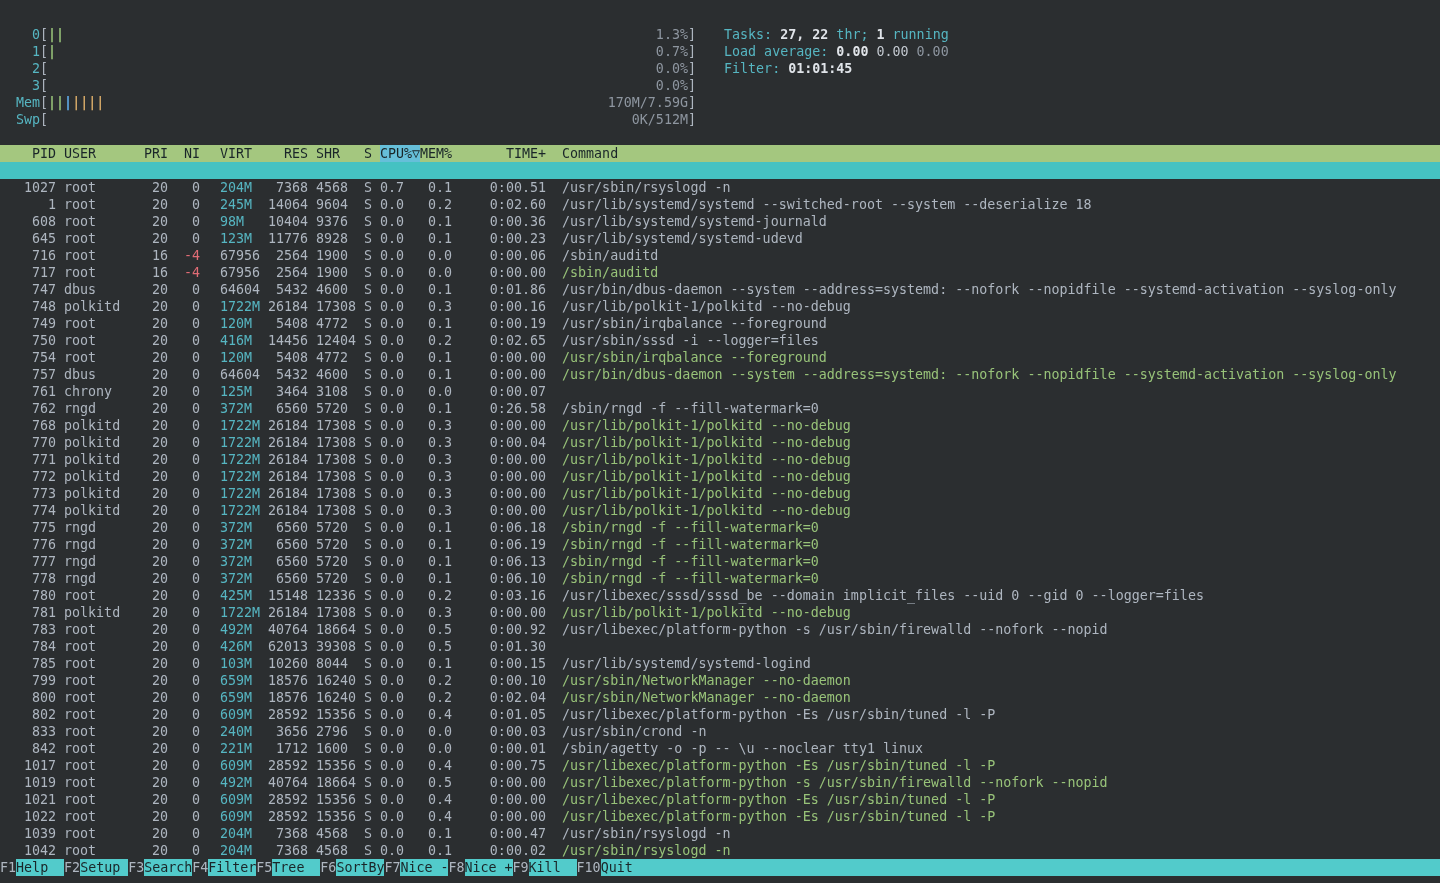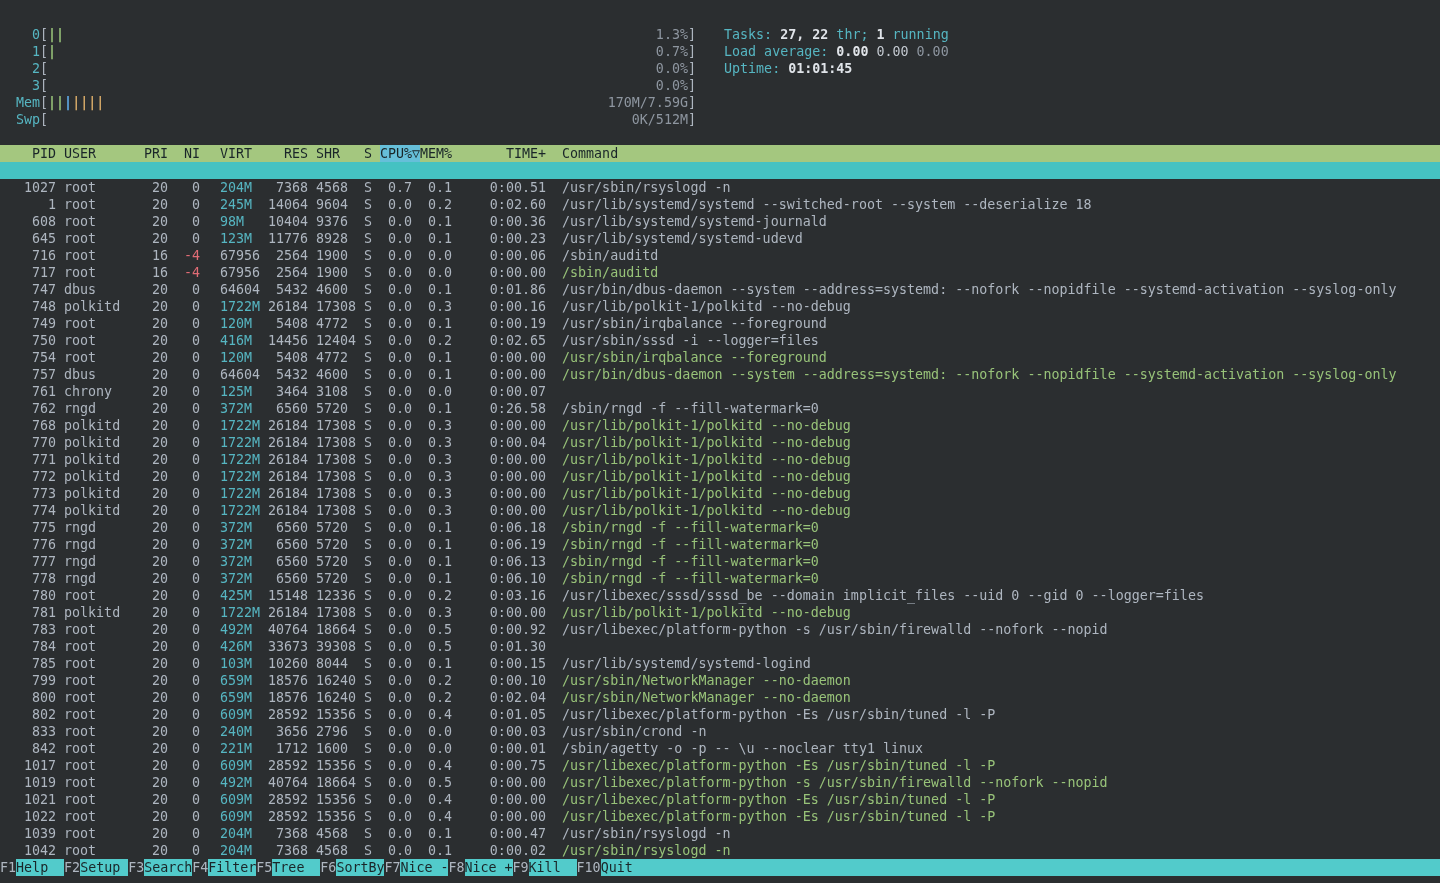--- a/index.html
+++ b/index.html
@@ -42,21 +42,21 @@
   .row.selected .c { color:#113034 !important; }
   .c { white-space:pre; overflow:hidden; }
   .c-pid  { width:56px; text-align:right; }
   .c-user { width:72px; margin-left:8px; }
   .c-pri  { width:24px; text-align:right; margin-left:8px; }
   .c-ni   { width:24px; text-align:right; margin-left:8px; }
   .c-virt { width:40px; text-align:left; margin-left:20px; }
   .c-res  { width:40px; text-align:right; margin-left:8px; }
   .c-shr  { width:40px; text-align:left; margin-left:8px; }
   .c-s    { width:8px;  margin-left:8px; }
-  .c-cpu  { width:32px; text-align:right; margin-left:8px; }
+  .c-cpu  { width:32px; text-align:left; margin-left:8px; }
   .c-arrow{ width:8px; }
   .c-mem  { width:32px; text-align:right; }
   .c-time { width:64px; text-align:right;margin-left:30px; }
   .c-cmd  { flex:1; margin-left:16px; }
   .v-cyan { color:var(--cyan,#56b6c2); }
   .v-red  { color:var(--red,#e06c75); }
   .row.thread .c-cmd { color:var(--green,#98c379); }
 
   
   #fnbar { position:absolute; left:0; top:859px; width:1440px; height:17px; display:flex; }
@@ -116,21 +116,21 @@
       <span class="bold">1</span>
       <span class="cyan"> running</span>
   </div>
   <div class="line">
     <span class="cyan">Load average: </span>
       <span class="bold">0.00</span>
       <span class="mid gap1">0.00</span>
       <span class="dim gap1">0.00</span>
   </div>
   <div class="line">
-    <span class="cyan">Uptime: </span>
+    <span class="cyan">Filter: </span>
       <span class="bold">01:01:45</span>
   </div>
 </div>
 
 <div id="table">
   <div class="hrow" id="thead">
       <span class="c c-pid">PID</span>
       <span class="c c-user">USER</span>
       <span class="c c-pri">PRI</span>
       <span class="c c-ni">NI</span>
@@ -563,21 +563,21 @@
         <span class="c c-mem">0.5</span>
         <span class="c c-time">0:00.92</span>
         <span class="c c-cmd">/usr/libexec/platform-python -s /usr/sbin/firewalld --nofork --nopid</span>
       </div>
       <div class="row">
         <span class="c c-pid">784</span>
         <span class="c c-user">root</span>
         <span class="c c-pri">20</span>
         <span class="c c-ni">0</span>
         <span class="c c-virt v-cyan">426M</span>
-        <span class="c c-res">33673</span>
+        <span class="c c-res">62013</span>
         <span class="c c-shr">39308</span>
         <span class="c c-s">S</span>
         <span class="c c-cpu">0.0</span>
         <span class="c c-arrow"> </span>
         <span class="c c-mem">0.5</span>
         <span class="c c-time">0:01.30</span>
       </div>
       <div class="row">
         <span class="c c-pid">785</span>
         <span class="c c-user">root</span>

